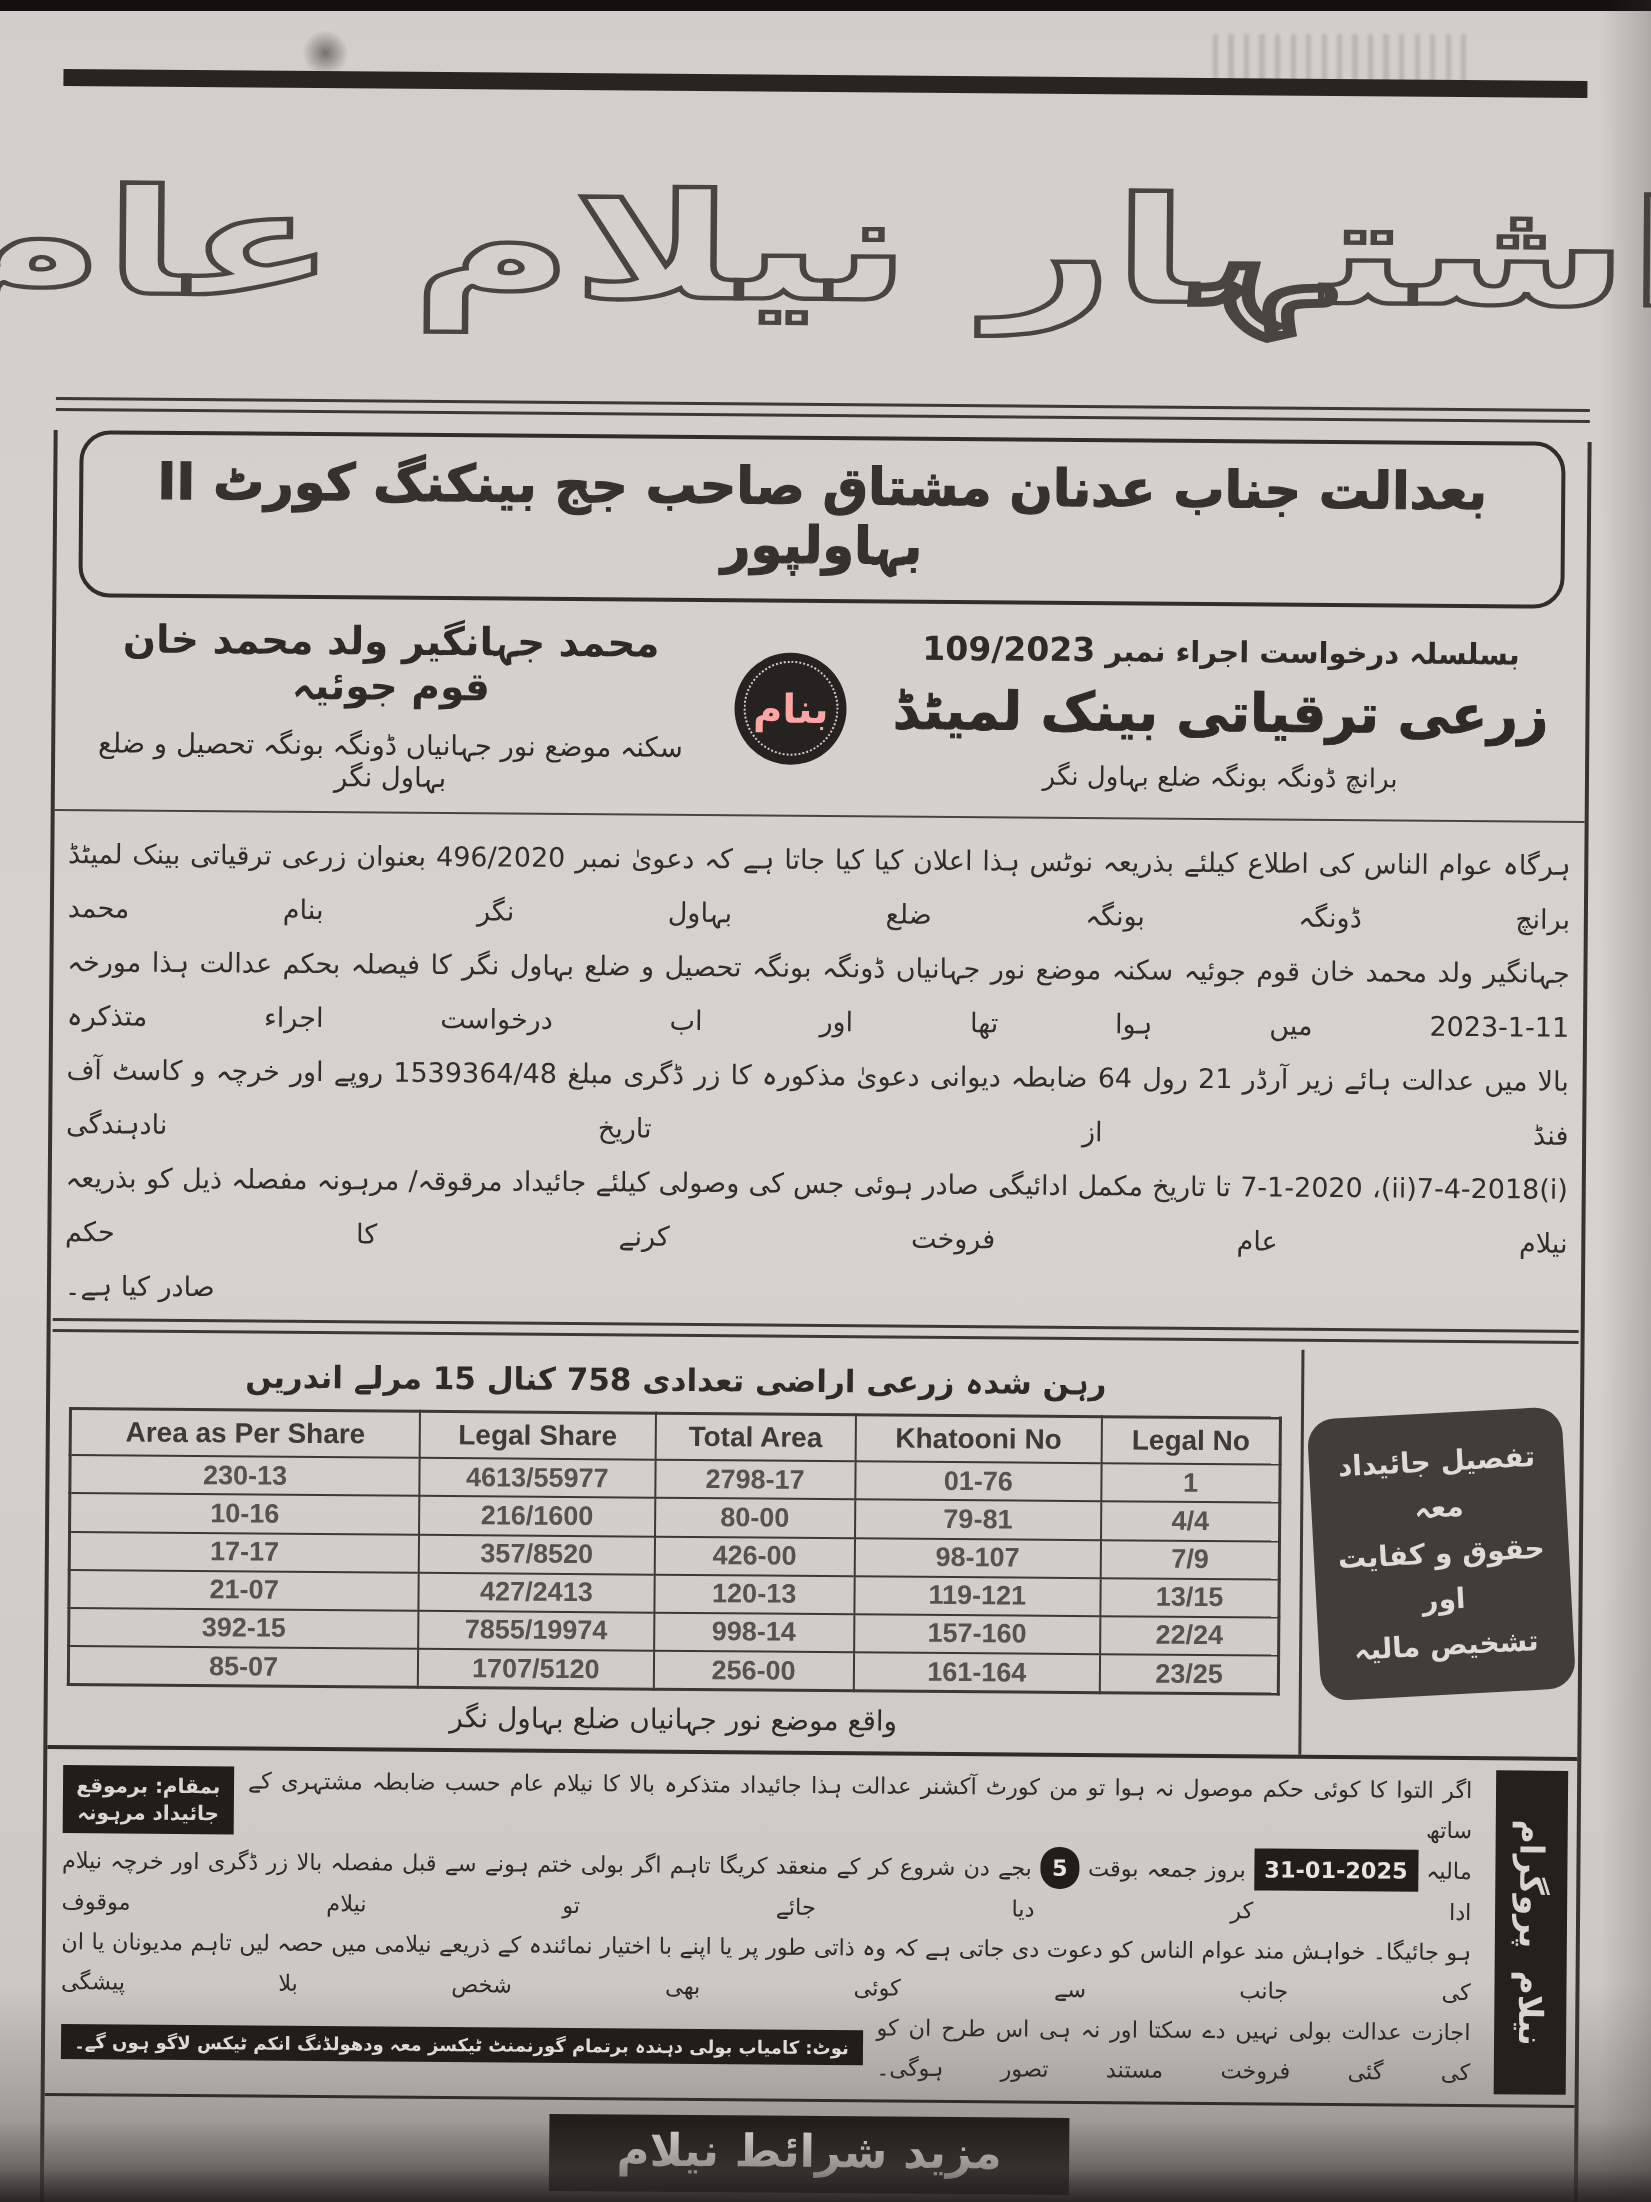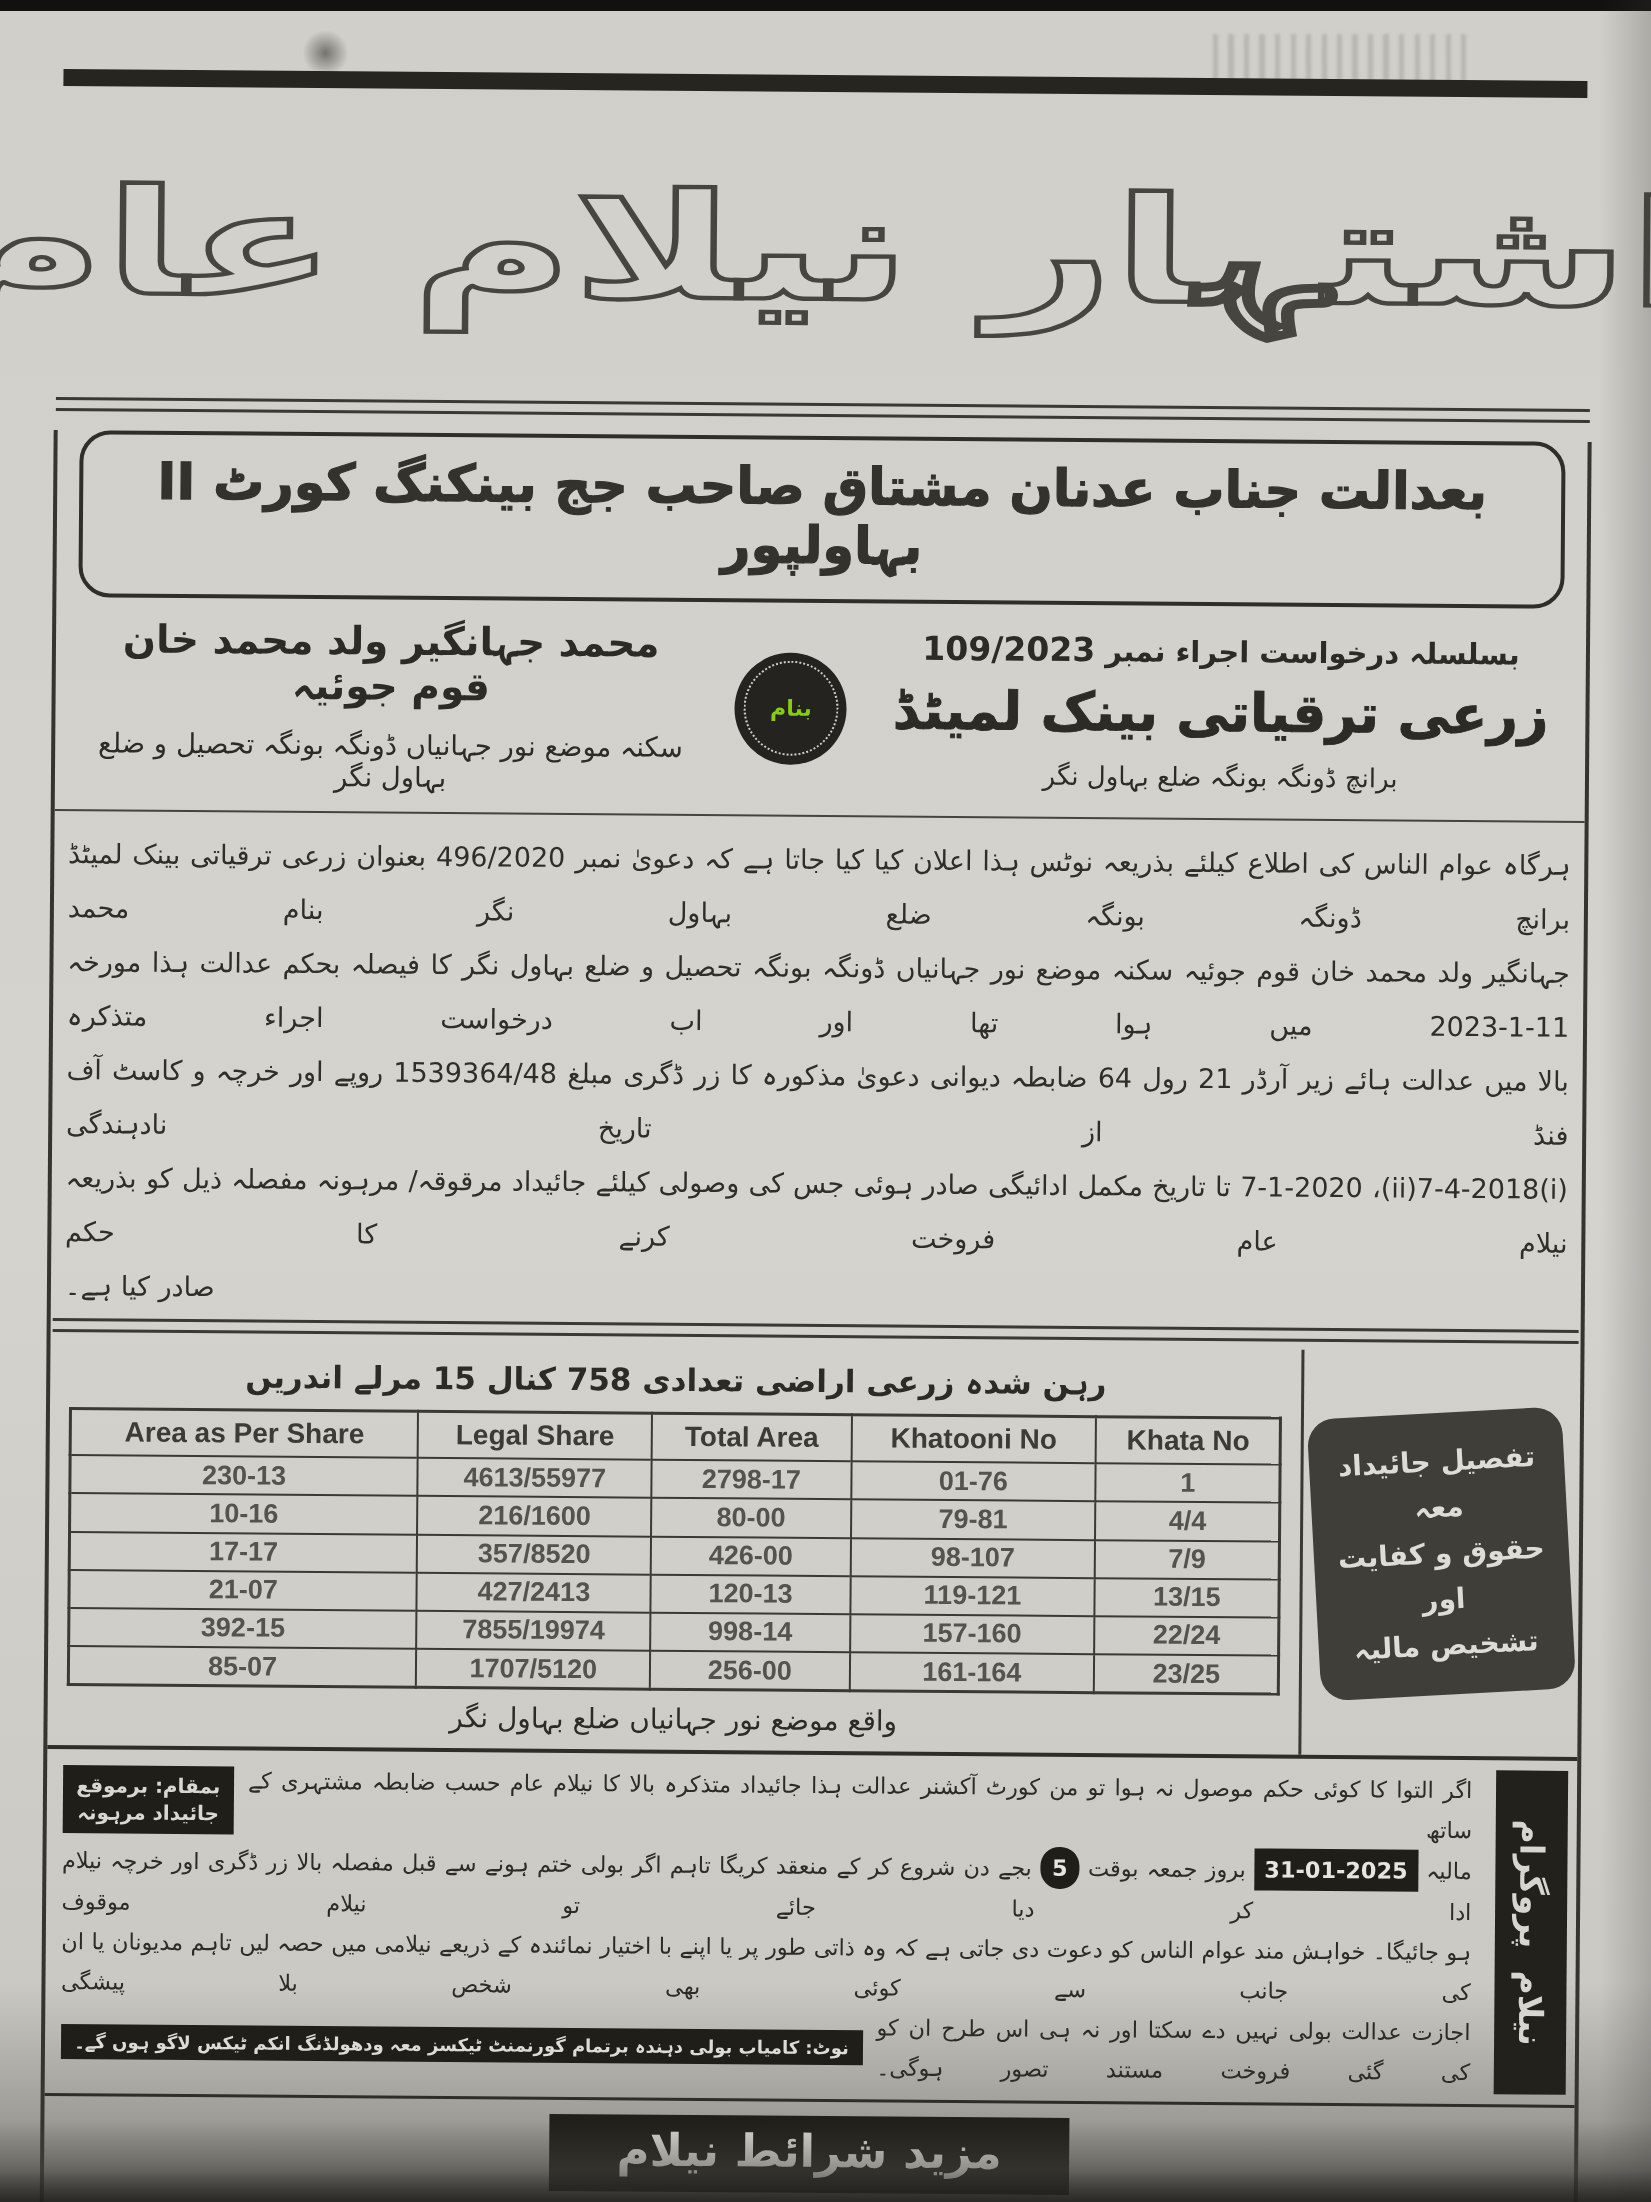--- a/index.html
+++ b/index.html
@@ -31,21 +31,21 @@
 
   .case{display:flex;direction:rtl;align-items:center;padding:8.6px 24px 19px;border-bottom:2.6px solid #45443f;}
   .case-right{width:46%;text-align:center;}
   .exec-line{font-size:29px;font-weight:bold;direction:rtl;}
   .exec-num{direction:ltr;display:inline-block;font-size:33px;}
   .bank{font-size:53px;font-weight:bold;margin-top:12px;-webkit-text-stroke:0.9px #2c2b26;}
   .branch{font-size:26px;margin-top:19px;}
   .vs-wrap{width:12%;display:flex;justify-content:center;}
   .vs-circle{width:112px;height:112px;border-radius:50%;background:#24231f;display:flex;align-items:center;justify-content:center;}
   .vs-inner{width:91px;height:91px;border-radius:50%;border:2.6px dotted #cfcecb;display:flex;align-items:center;justify-content:center;
-    color:#84cc16;font-size:22px;font-weight:bold;}
+    color:#fca5a5;font-size:40px;font-weight:bold;}
   .case-left{width:42%;text-align:center;}
   .def-name{font-size:39px;font-weight:bold;}
   .def-addr{font-size:27.5px;margin-top:20.6px;}
 
   .notice{padding:15.5px 13.8px 5.2px;direction:rtl;}
   .nline{font-size:27px;line-height:54px;text-align:justify;text-align-last:justify;color:#2f2e29;}
   .nline-last{text-align:left;text-align-last:left;}
 
   .property{display:flex;direction:rtl;border-bottom:4.3px solid #2e2d28;margin-top:8.6px;}
   .prop-side{width:255px;border-left:3.4px solid #3a3934;display:flex;align-items:center;justify-content:center;padding:26px 10.3px;}
@@ -132,21 +132,21 @@
             <div>تفصیل جائیداد معہ</div>
             <div>حقوق و کفایت اور</div>
             <div>تشخیص مالیہ</div>
           </div>
         </div>
         <div class="prop-main">
           <div class="prop-intro">رہن شدہ زرعی اراضی تعدادی 758 کنال 15 مرلے اندریں</div>
           <table class="land">
             <thead>
               <tr>
-                <th>Khata No</th>
+                <th>Legal No</th>
                 <th>Khatooni No</th>
                 <th>Total Area</th>
                 <th>Legal Share</th>
                 <th>Area as Per Share</th>
               </tr>
             </thead>
             <tbody>
               <tr>
                 <td>1</td>
                 <td>01-76</td>

